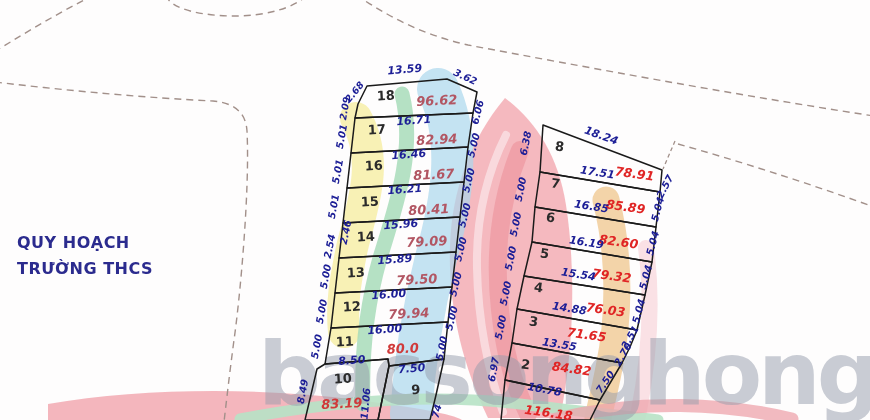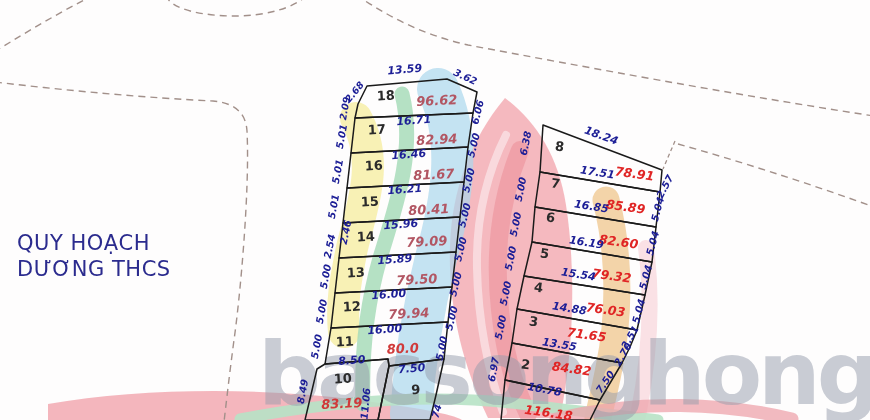--- a/index.html
+++ b/index.html
@@ -1,21 +1,21 @@
 <!DOCTYPE html>
 <html><head>
 <meta charset="utf-8">
 <style>
   html,body{margin:0;padding:0;background:#ffffff;}
   body{width:870px;height:420px;overflow:hidden;position:relative;
        font-family:"DejaVu Sans","Liberation Sans",sans-serif;}
   .stage{position:absolute;inset:0;width:870px;height:420px;background:#fefdfd;}
   svg{position:absolute;left:0;top:0;}
   .title-block{position:absolute;left:17px;top:230px;z-index:5;
-       color:#2b2b8e;font-weight:normal;font-size:21px;line-height:26px;letter-spacing:.5px;}
+       color:#2b2b8e;font-weight:bold;font-size:16px;line-height:26px;letter-spacing:.5px;}
   .dash{fill:none;stroke:#a2908a;stroke-width:1.4;stroke-dasharray:7 5;}
   .dash2{fill:none;stroke:#a2908a;stroke-width:1.3;stroke-dasharray:4 3;}
   .plot{fill:none;stroke:#1a1a1a;stroke-width:1.5;stroke-linejoin:round;}
   text{font-family:"DejaVu Sans","Liberation Sans",sans-serif;}
   .wm{font-weight:bold;letter-spacing:-4px;fill:#969dac;opacity:.5;}
 </style>
 </head>
 <body>
 
 <div class="stage">
@@ -149,15 +149,15 @@
         <text x="656" y="244" font-size="10" fill="#1c1e96" font-weight="bold" text-anchor="middle" transform="rotate(-75 656 244)" font-style="italic">5.04</text>
         <text x="649" y="278" font-size="10" fill="#1c1e96" font-weight="bold" text-anchor="middle" transform="rotate(-75 649 278)" font-style="italic">5.04</text>
         <text x="642" y="312" font-size="10" fill="#1c1e96" font-weight="bold" text-anchor="middle" transform="rotate(-75 642 312)" font-style="italic">5.04</text>
         <text x="633" y="339" font-size="10" fill="#1c1e96" font-weight="bold" text-anchor="middle" transform="rotate(-60 633 339)" font-style="italic">2.51</text>
         <text x="626" y="356" font-size="10" fill="#1c1e96" font-weight="bold" text-anchor="middle" transform="rotate(-60 626 356)" font-style="italic">2.70</text>
         <text x="608" y="384" font-size="10" fill="#1c1e96" font-weight="bold" text-anchor="middle" transform="rotate(-55 608 384)" font-style="italic">7.50</text>
       </g>
     </svg>
   <div class="title-block">
     <div>QUY HOẠCH</div>
-    <div>DƯƠNG THCS</div>
+    <div>TRƯỜNG THCS</div>
   </div>
 </div>
 
 </body></html>

